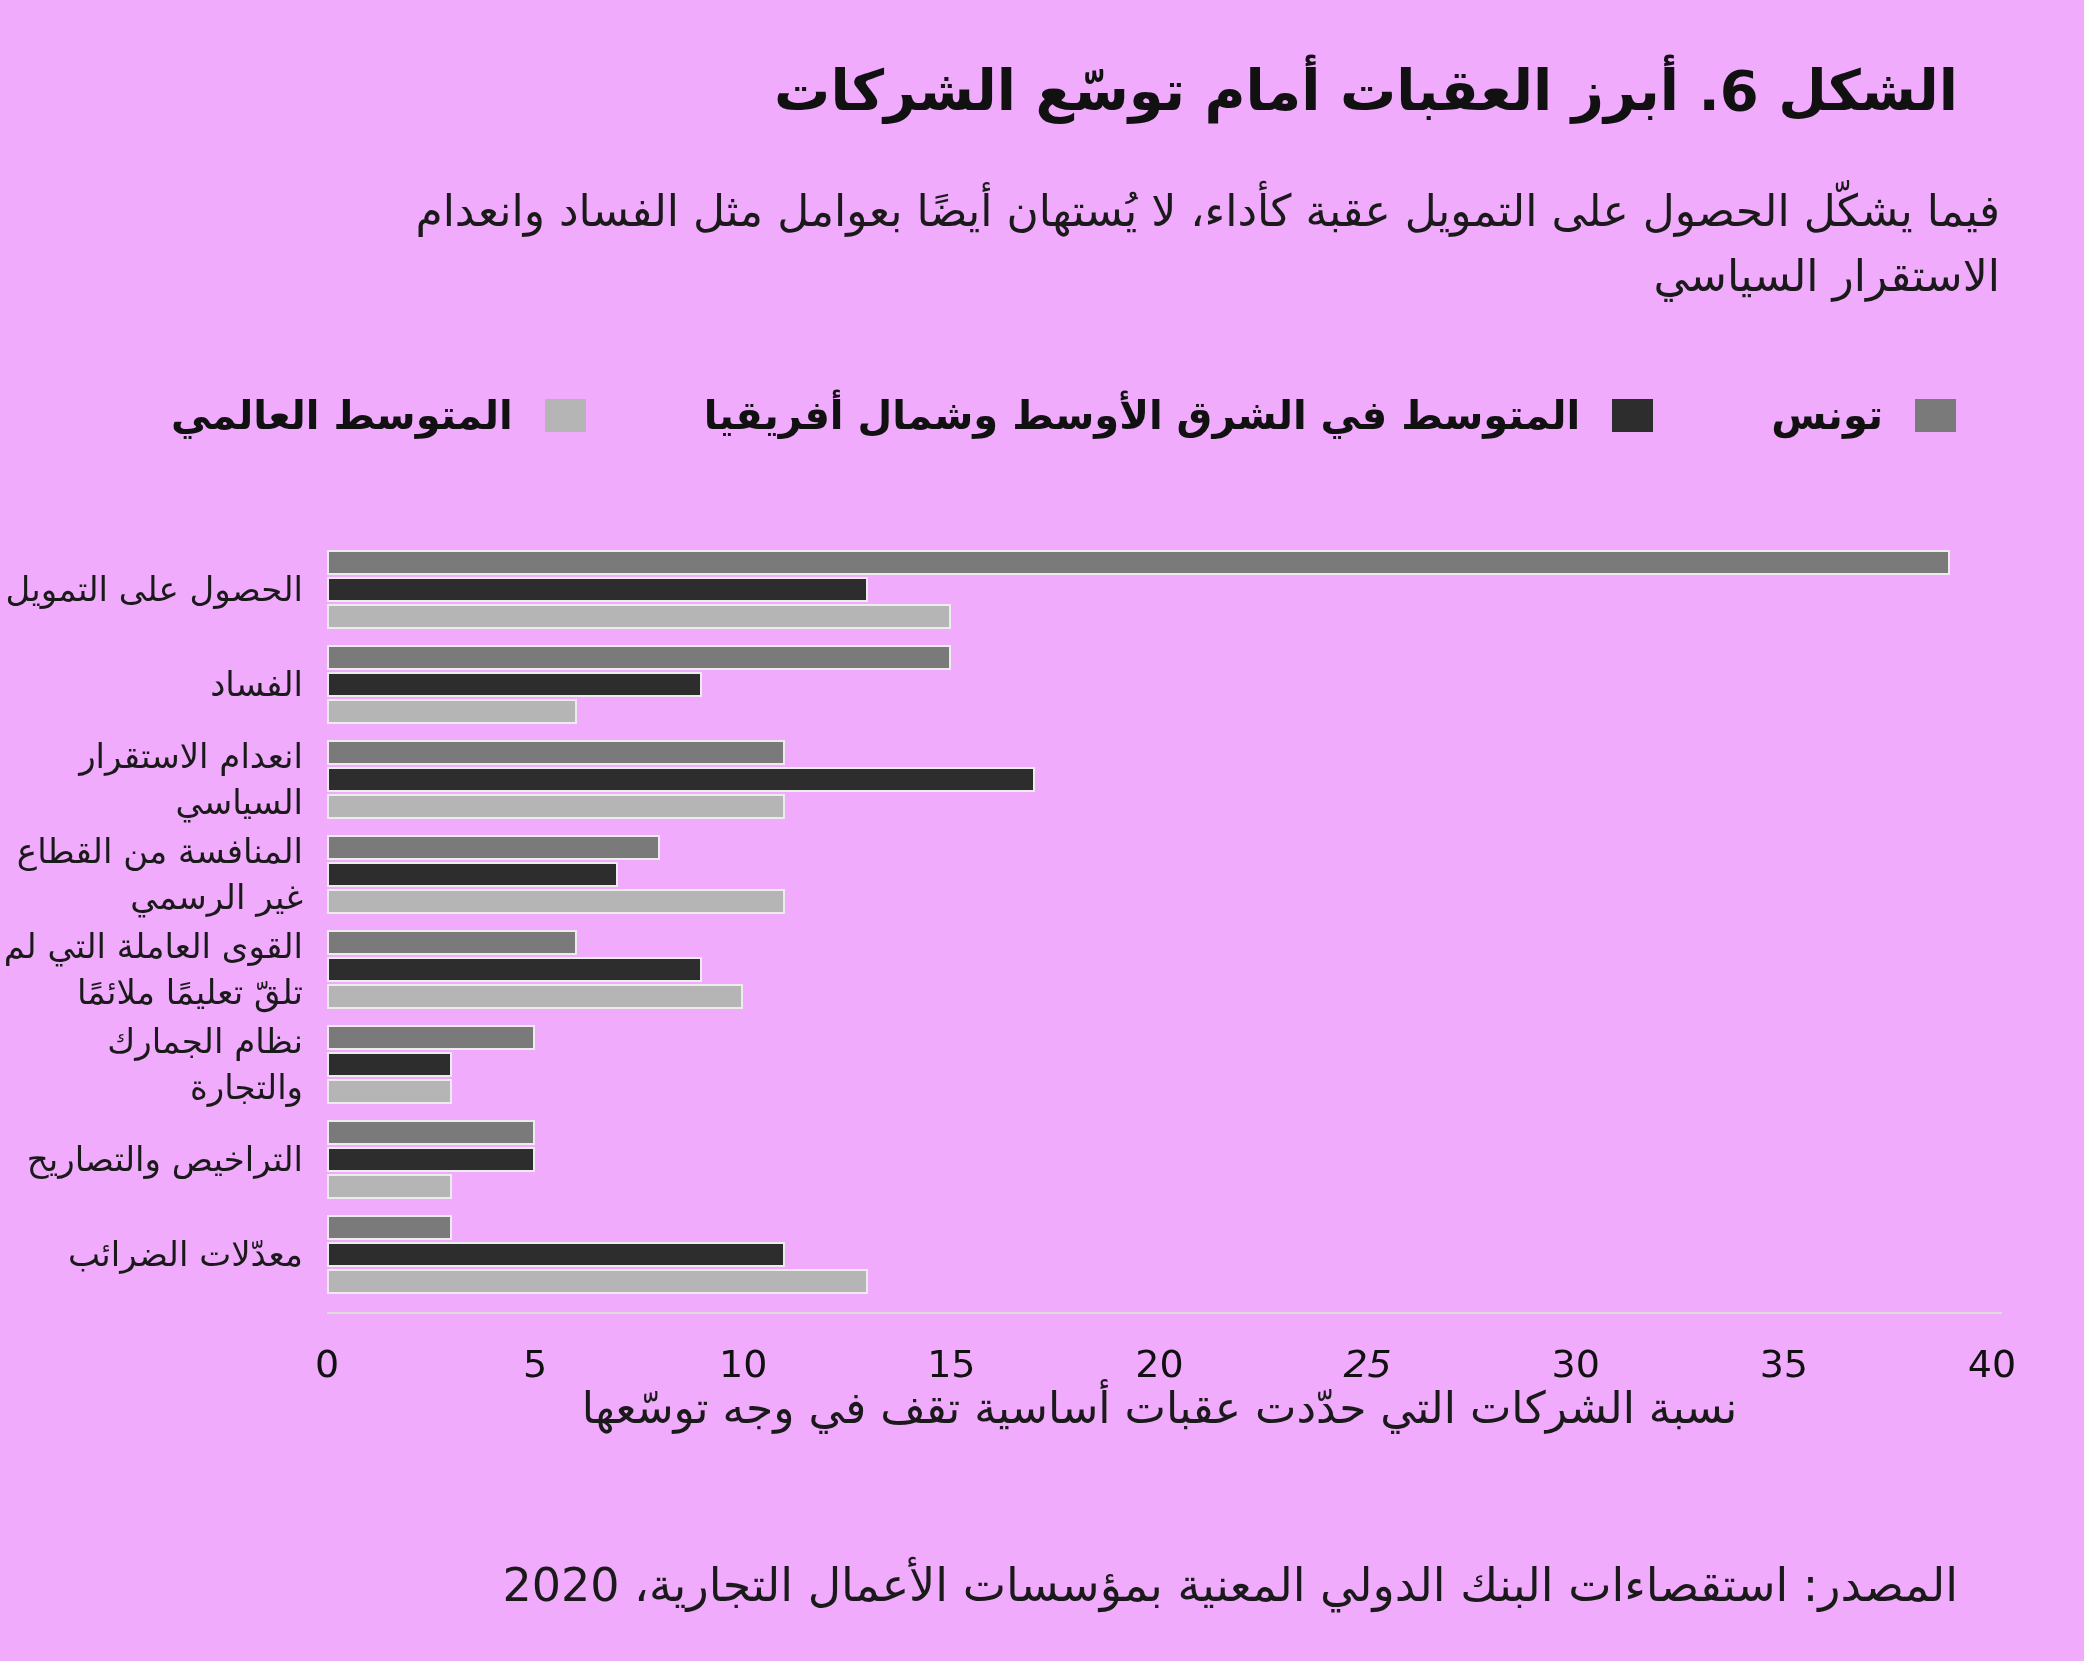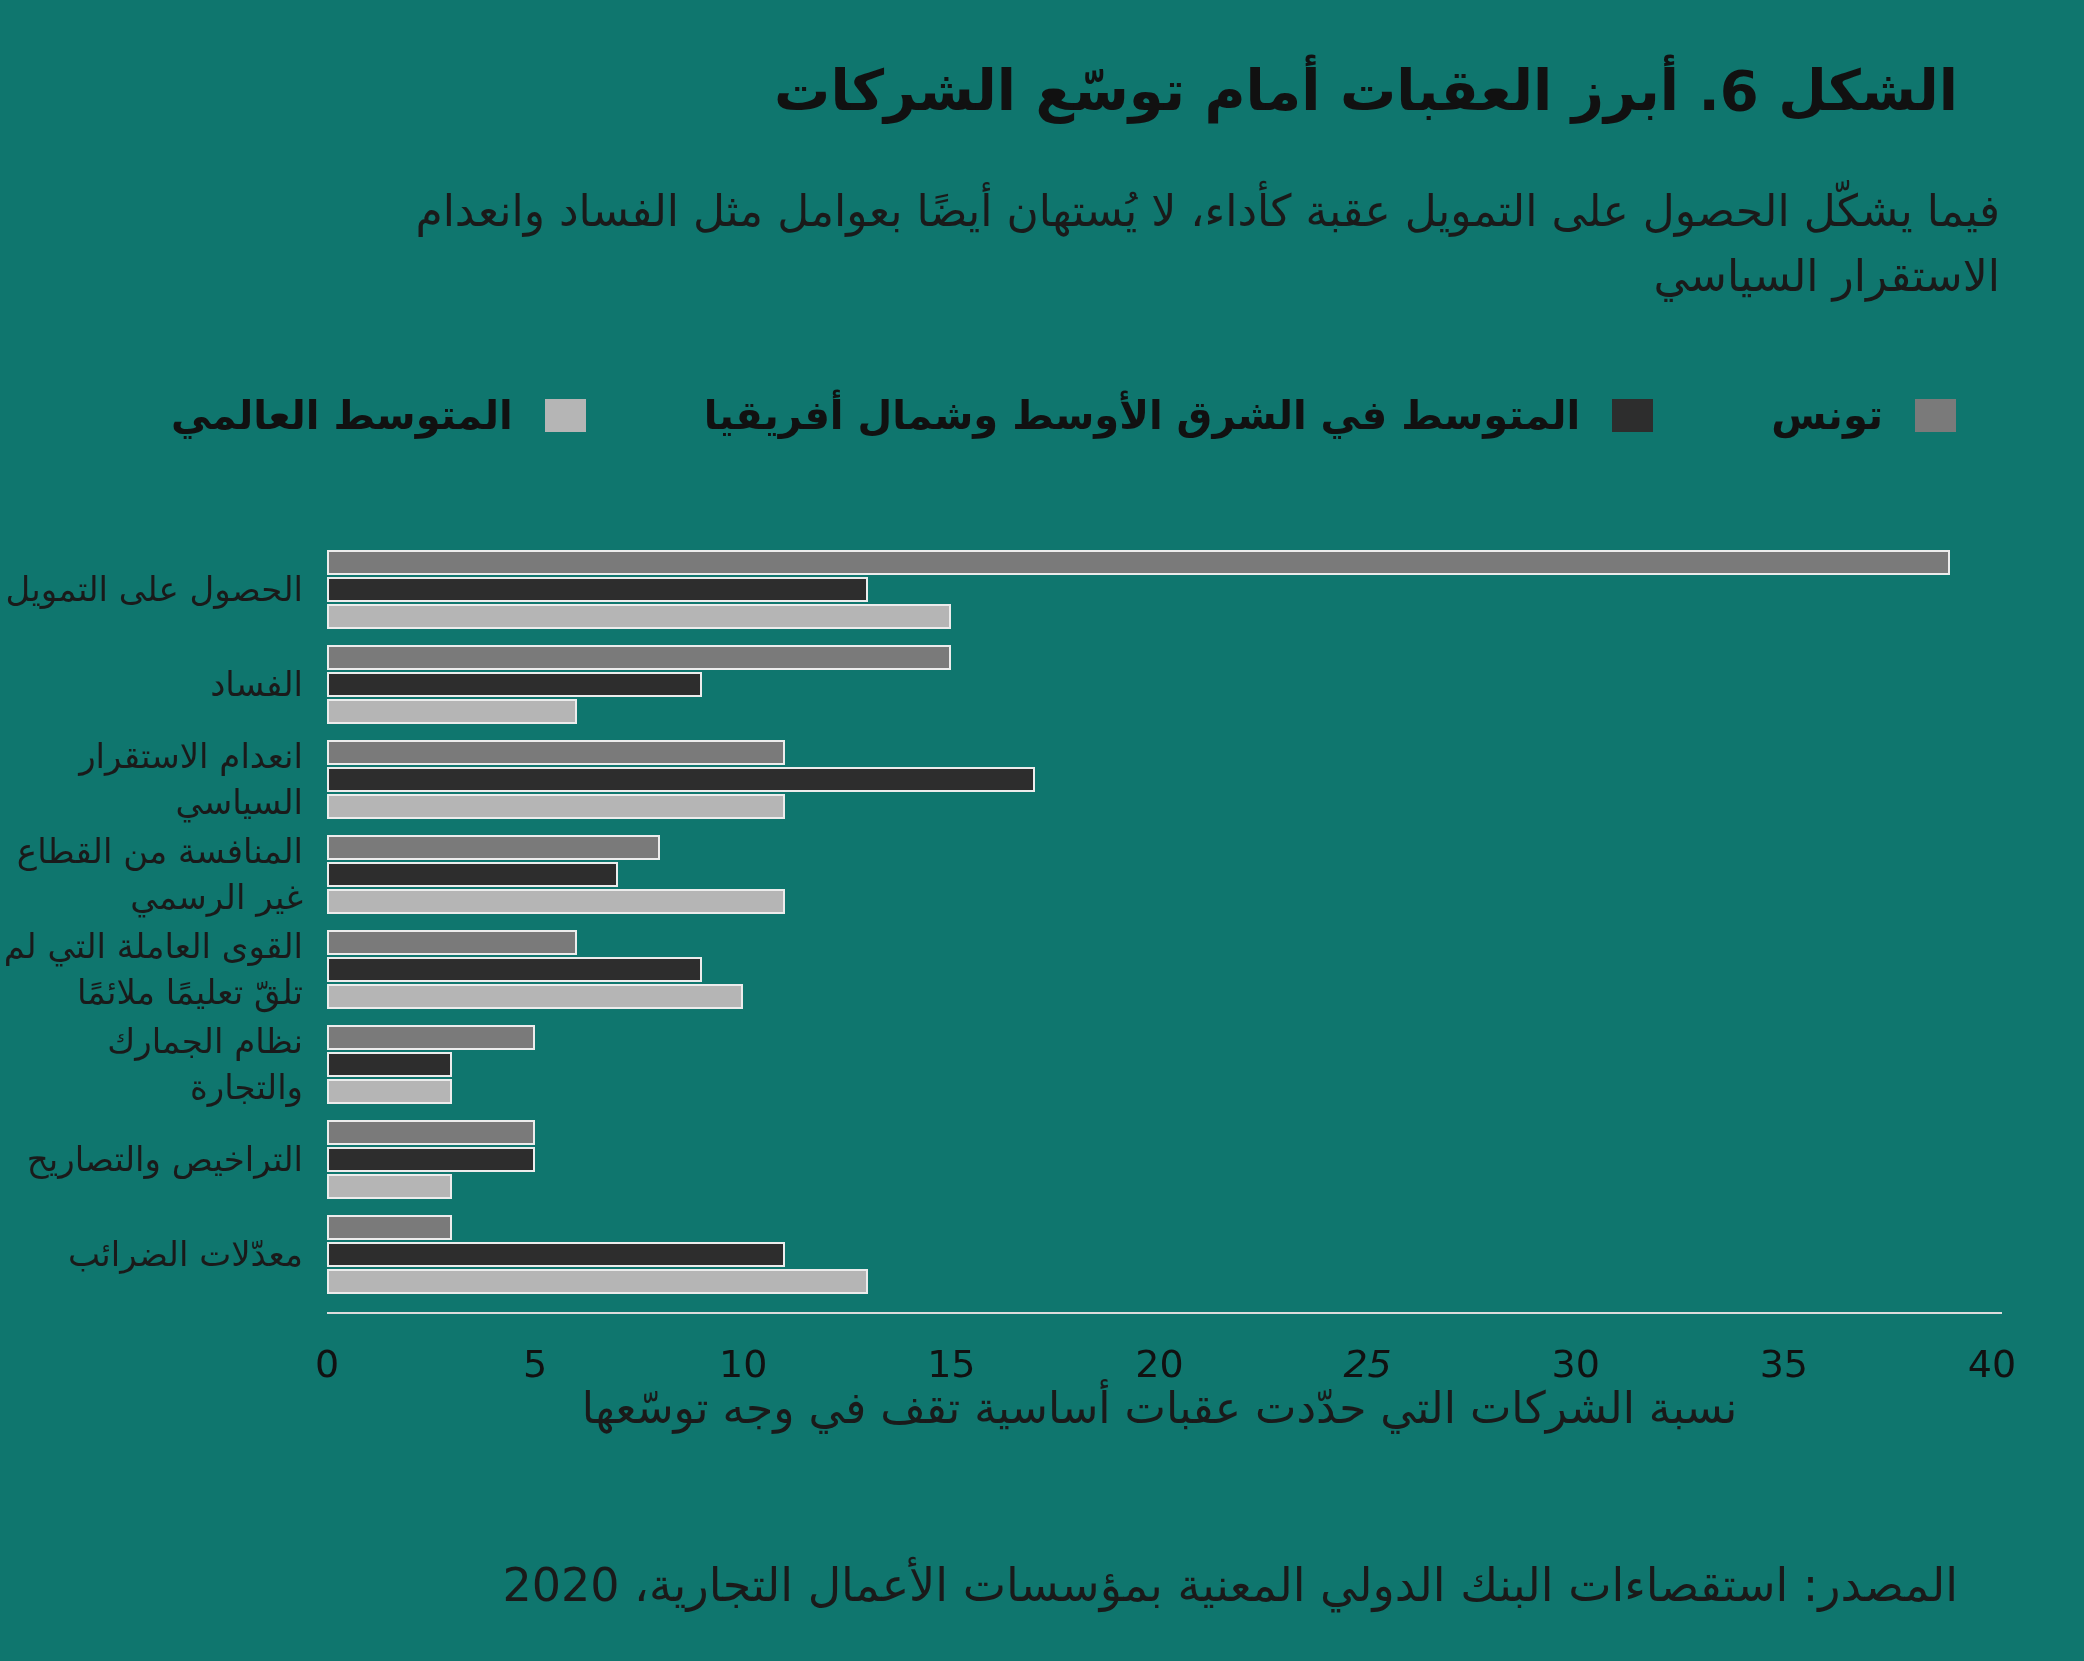--- a/index.html
+++ b/index.html
@@ -1,17 +1,17 @@
 <!DOCTYPE html>
 <html lang="ar" dir="rtl"><head>
 <meta charset="utf-8">
 <style>
   html,body{margin:0;padding:0;background:#ffffff;}
   body{font-family:"DejaVu Sans", sans-serif;}
-  .page{position:relative;width:2084px;height:1661px;background:#0f766e;overflow:hidden;}
+  .page{position:relative;width:2084px;height:1661px;background:#f0abfc;overflow:hidden;}
 
   .title{
     position:absolute;top:58px;right:126px;margin:0;
     font-size:56px;font-weight:700;color:#111111;text-align:right;white-space:nowrap;
   }
   .subtitle{
     position:absolute;top:178px;right:84px;margin:0;width:1660px;
     font-size:44px;font-weight:400;color:#1a1a1a;text-align:right;line-height:1.48;
   }
 

